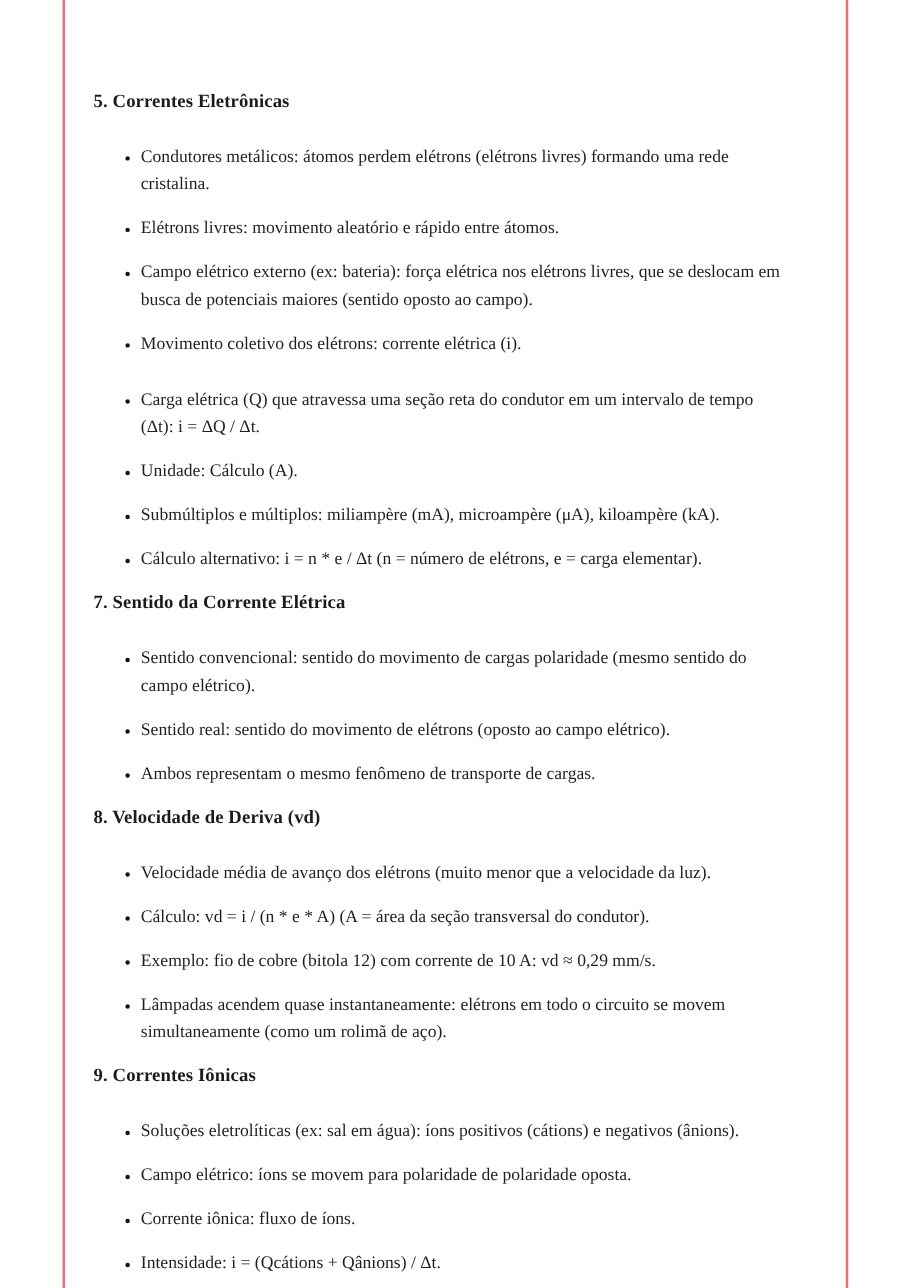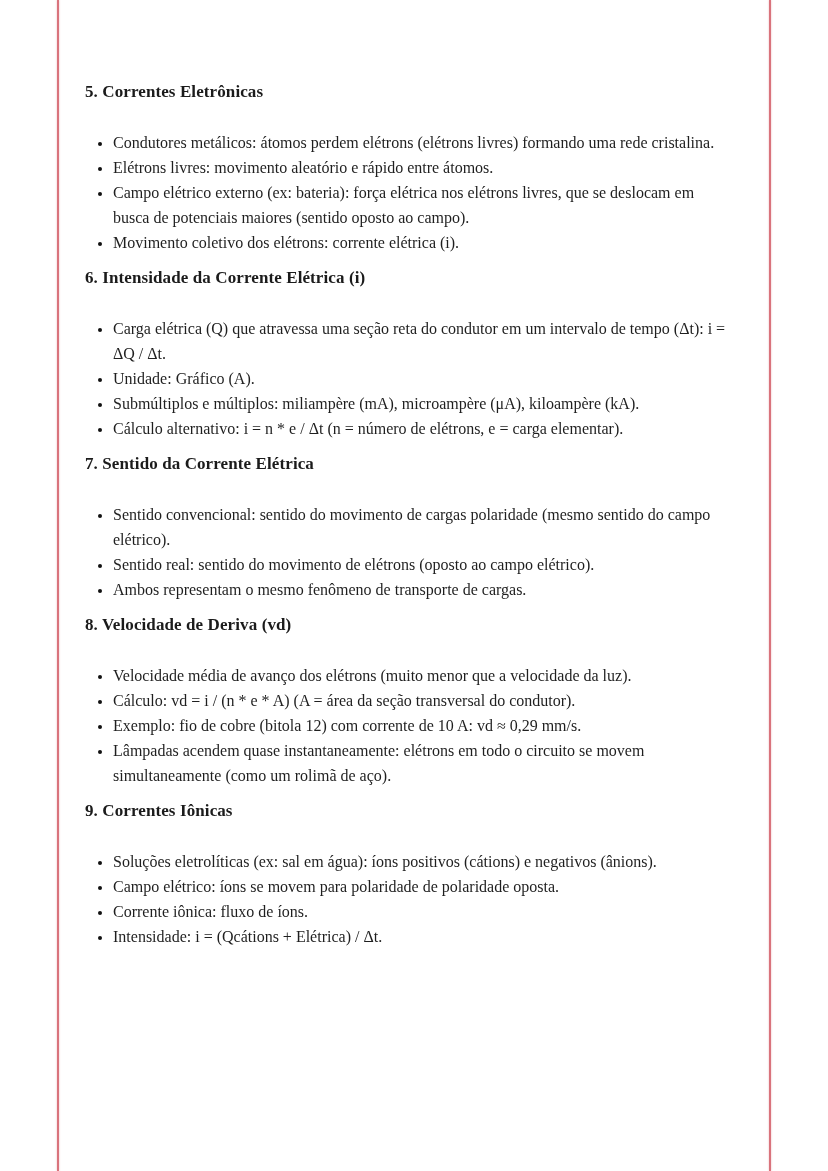--- a/index.html
+++ b/index.html
@@ -49,21 +49,21 @@
   .doc-section ul {
     list-style: disc outside;
     margin: 26px 0 0 0;
     padding: 0 0 0 28px;
   }
   .doc-section li {
     font-family: "Liberation Serif", serif;
     font-size: 16px;
     line-height: 25px;
     color: #1f1f1f;
-    margin: 0;
+    margin: 15px;
     padding: 0;
   }
   .doc-section li::marker {
     color: #111111;
     font-size: 14px;
   }
 </style>
 </head>
 <body>
 
@@ -74,24 +74,23 @@
       <section class="doc-section">
         <h2>5. Correntes Eletrônicas</h2>
         <ul>
           <li>Condutores metálicos: átomos perdem elétrons (elétrons livres) formando uma rede cristalina.</li>
           <li>Elétrons livres: movimento aleatório e rápido entre átomos.</li>
           <li>Campo elétrico externo (ex: bateria): força elétrica nos elétrons livres, que se deslocam em busca de potenciais maiores (sentido oposto ao campo).</li>
           <li>Movimento coletivo dos elétrons: corrente elétrica (i).</li>
         </ul>
       </section>
       <section class="doc-section">
-        <h2>6. Intensidade da Corrente Elétrica (i)</h2>
         <ul>
           <li>Carga elétrica (Q) que atravessa uma seção reta do condutor em um intervalo de tempo (Δt): i = ΔQ / Δt.</li>
-          <li>Unidade: Gráfico (A).</li>
+          <li>Unidade: Cálculo (A).</li>
           <li>Submúltiplos e múltiplos: miliampère (mA), microampère (μA), kiloampère (kA).</li>
           <li>Cálculo alternativo: i = n * e / Δt (n = número de elétrons, e = carga elementar).</li>
         </ul>
       </section>
       <section class="doc-section">
         <h2>7. Sentido da Corrente Elétrica</h2>
         <ul>
           <li>Sentido convencional: sentido do movimento de cargas polaridade (mesmo sentido do campo elétrico).</li>
           <li>Sentido real: sentido do movimento de elétrons (oposto ao campo elétrico).</li>
           <li>Ambos representam o mesmo fenômeno de transporte de cargas.</li>
@@ -105,19 +104,19 @@
           <li>Exemplo: fio de cobre (bitola 12) com corrente de 10 A: vd ≈ 0,29 mm/s.</li>
           <li>Lâmpadas acendem quase instantaneamente: elétrons em todo o circuito se movem simultaneamente (como um rolimã de aço).</li>
         </ul>
       </section>
       <section class="doc-section">
         <h2>9. Correntes Iônicas</h2>
         <ul>
           <li>Soluções eletrolíticas (ex: sal em água): íons positivos (cátions) e negativos (ânions).</li>
           <li>Campo elétrico: íons se movem para polaridade de polaridade oposta.</li>
           <li>Corrente iônica: fluxo de íons.</li>
-          <li>Intensidade: i = (Qcátions + Elétrica) / Δt.</li>
+          <li>Intensidade: i = (Qcátions + Qânions) / Δt.</li>
         </ul>
       </section>
       <section class="doc-section">
       </section>
     </main>
 </div>
 
 </body></html>

